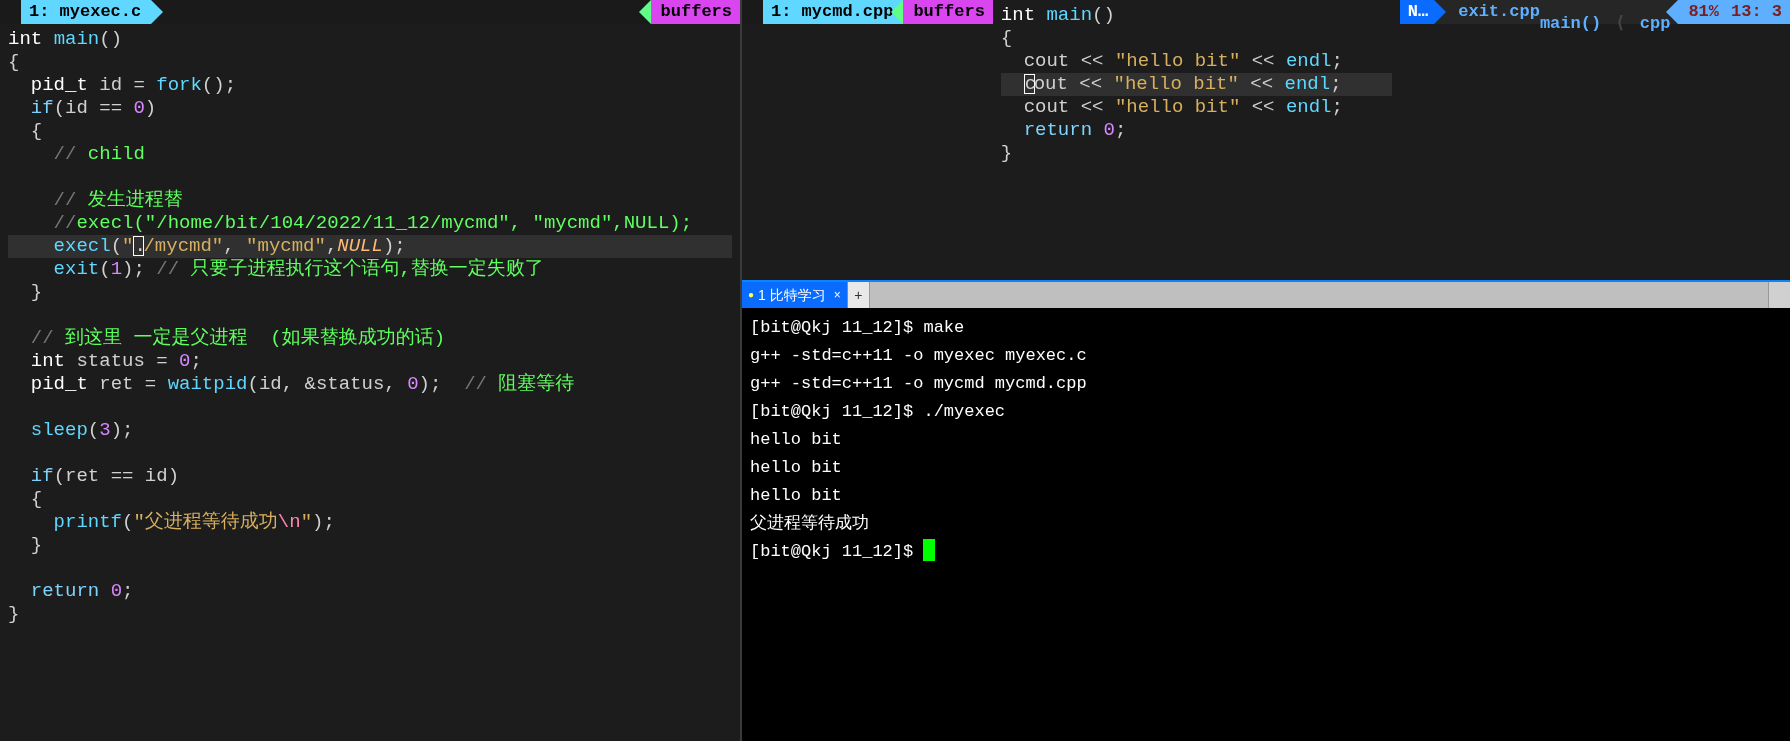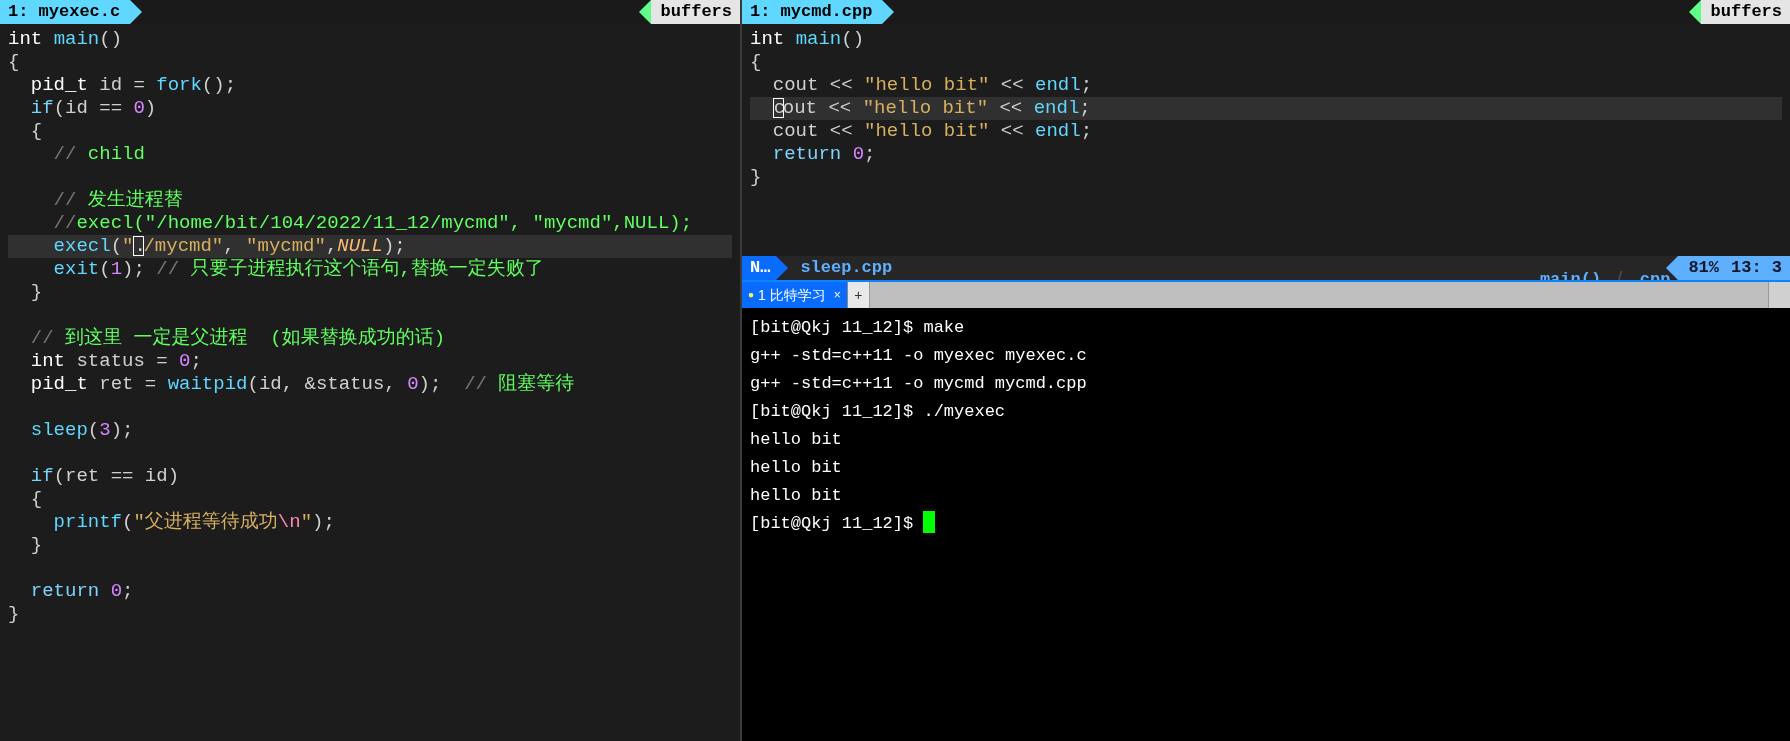--- a/index.html
+++ b/index.html
@@ -25,21 +25,21 @@
 .pane-right {
   width: 1048px;
   height: 741px;
   display: flex;
   flex-direction: column;
 }
 .editor-top {
   height: 280px;
   background: #1c1c1c;
   display: flex;
-  flex-direction: column;
+  flex-direction: row;
 }
 .terminal-area {
   flex: 1;
   background: #000;
   display: flex;
   flex-direction: column;
   border-top: 2px solid #0a84ff;
 }
 
 
@@ -53,32 +53,33 @@
 }
 .buffer-tab {
   background: #5fd7ff;
   color: #000;
   height: 24px;
   padding: 0 10px 0 8px;
   display: flex;
   align-items: center;
   position: relative;
   font-weight: bold;
+  margin-left: 21px;
 }
 .buffer-tab::after {
   content: '';
   position: absolute;
   right: -12px;
   top: 0;
   border-left: 12px solid #5fd7ff;
   border-top: 12px solid transparent;
   border-bottom: 12px solid transparent;
 }
 .buffer-label {
-  background: #e5e5e5;
+  background: #d946ef;
   color: #000;
   height: 24px;
   padding: 0 8px 0 10px;
   display: flex;
   align-items: center;
   position: relative;
   font-weight: bold;
 }
 .buffer-label::before {
   content: '';
@@ -142,21 +143,21 @@
   flex: 1;
 }
 .sl-info {
   color: #5fafff;
   padding-right: 8px;
   margin-top: 24px;
 }
 .sl-sep { color: #444; margin: 0 4px; }
 .sl-pos {
   background: #5fafff;
-  color: #0f172a;
+  color: #7f1d1d;
   padding: 0 8px 0 10px;
   height: 100%;
   display: flex;
   align-items: center;
   gap: 12px;
   position: relative;
 }
 .sl-pos::before {
   content: '';
   position: absolute; left: -12px; top: 0;
@@ -241,21 +242,21 @@
 
 <div class="pane-right">
   <div class="editor-top">
     <div class="buffer-bar">
       <div class="buffer-tab">1: mycmd.cpp</div>
       <div class="buffer-label">buffers</div>
     </div>
     <div class="code-area" id="code-right"><div class="code-line"><span class="kw-type">int</span><span> </span><span class="fn">main</span><span>()</span></div><div class="code-line"><span>{</span></div><div class="code-line"><span>  cout &lt;&lt; </span><span class="str">"hello bit"</span><span> &lt;&lt; </span><span class="fn">endl</span><span>;</span></div><div class="code-line hl"><span>  </span><span class="caret-box">c</span><span>out &lt;&lt; </span><span class="str">"hello bit"</span><span> &lt;&lt; </span><span class="fn">endl</span><span>;</span></div><div class="code-line"><span>  cout &lt;&lt; </span><span class="str">"hello bit"</span><span> &lt;&lt; </span><span class="fn">endl</span><span>;</span></div><div class="code-line"><span>  </span><span class="kw-stmt">return</span><span> </span><span class="num">0</span><span>;</span></div><div class="code-line"><span>}</span></div></div>
     <div class="status-line">
       <div class="sl-mode">N…</div>
-      <div class="sl-file">sleep.cpp</div>
+      <div class="sl-file">exit.cpp</div>
       <div class="sl-info">
         <span>main()</span>
         <span class="sl-sep">⟨</span>
         <span>cpp</span>
       </div>
       <div class="sl-pos">
         <span>81%</span>
         <span><span>13</span>:  <span>3</span></span>
       </div>
     </div>
@@ -264,15 +265,15 @@
   <div class="terminal-area">
     <div class="term-tabbar">
       <div class="term-tab">
         <span class="dot">●</span>
         <span>1 比特学习</span>
         <span class="close">×</span>
       </div>
       <div class="term-add">+</div>
       <div class="term-scroll"></div>
     </div>
-    <div class="term-out" id="term-out"><div>[bit@Qkj 11_12]$ make</div><div>g++ -std=c++11 -o myexec myexec.c</div><div>g++ -std=c++11 -o mycmd mycmd.cpp</div><div>[bit@Qkj 11_12]$ ./myexec</div><div>hello bit</div><div>hello bit</div><div>hello bit</div><div>[bit@Qkj 11_12]$ <span class="cursor-block"></span></div></div>
+    <div class="term-out" id="term-out"><div>[bit@Qkj 11_12]$ make</div><div>g++ -std=c++11 -o myexec myexec.c</div><div>g++ -std=c++11 -o mycmd mycmd.cpp</div><div>[bit@Qkj 11_12]$ ./myexec</div><div>hello bit</div><div>hello bit</div><div>hello bit</div><div>父进程等待成功</div><div>[bit@Qkj 11_12]$ <span class="cursor-block"></span></div></div>
   </div>
 </div>
 
 </body></html>

